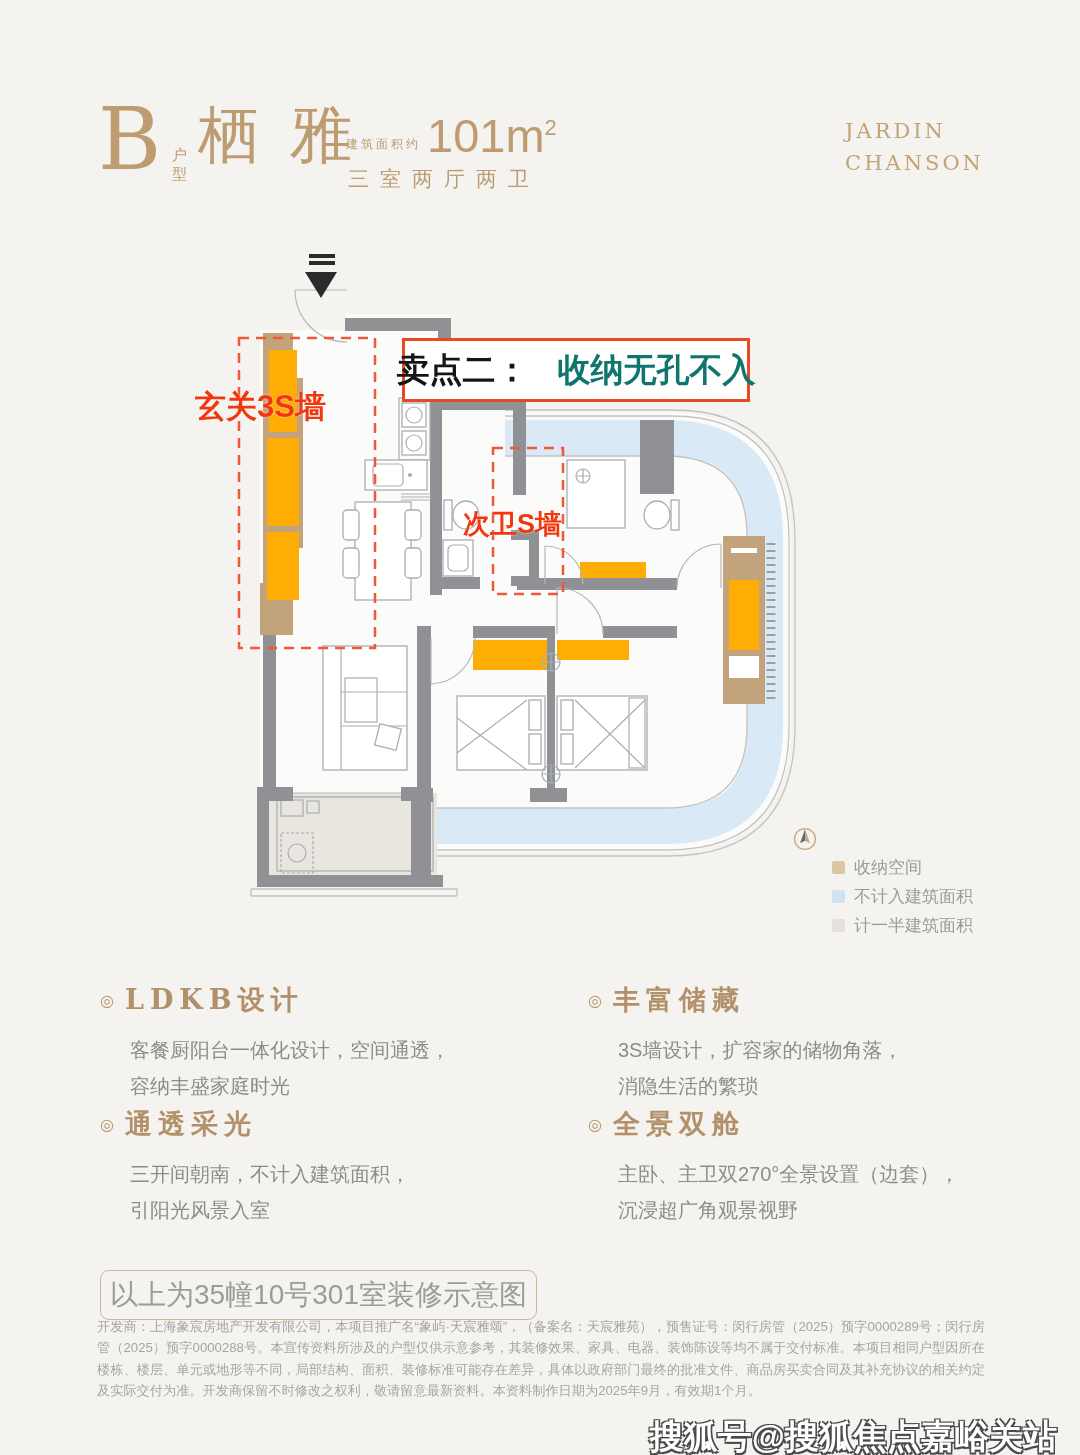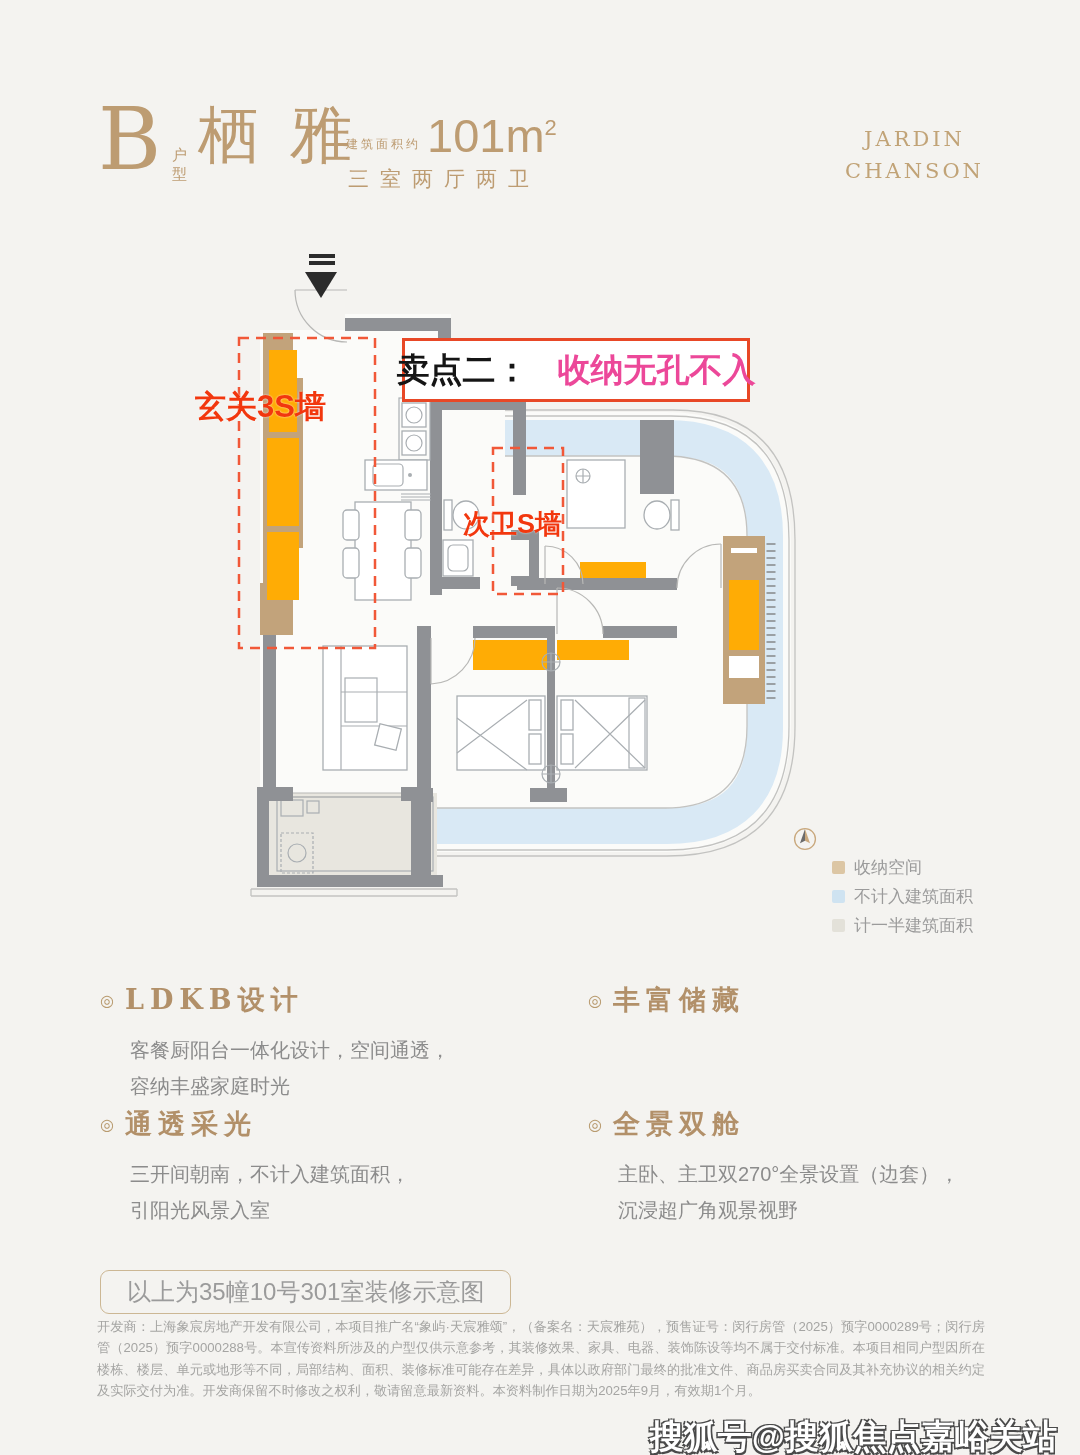--- a/index.html
+++ b/index.html
@@ -15,58 +15,58 @@
   .hdr-typestack{left:172px;top:146px;display:flex;flex-direction:column;
     font-size:15px;line-height:1.25;color:#bd9c72;}
   .hdr-name{left:198px;top:104px;font-family:"DejaVu Serif","Liberation Serif",serif;
     font-size:62px;line-height:1;color:#bd9c72;letter-spacing:30px;white-space:nowrap;}
   .hdr-area{left:346px;top:112px;display:flex;align-items:flex-end;color:#bd9c72;}
   .hdr-areanote{display:flex;flex-direction:row;font-size:12px;line-height:1.3;
     letter-spacing:3px;margin-right:6px;margin-bottom:6px;}
   .hdr-areaval{font-size:47px;line-height:1;font-weight:400;}
   .hdr-areaval sup{font-size:22px;}
   .hdr-spec{left:348px;top:165px;font-size:21px;color:#bd9c72;letter-spacing:11px;white-space:nowrap;}
-  .brand{right:96px;top:124px;text-align:center;
+  .brand{right:96px;top:116px;text-align:left;
     font-family:"DejaVu Serif","Liberation Serif",serif;
     font-size:21px;letter-spacing:3px;line-height:1.5;color:#c1a377;margin-left:20px;}
   
   .plan{left:205px;top:248px;width:600px;height:700px;}
   .plan svg{position:absolute;left:0;top:0;}
   .w{fill:#8f9195;}
   .tan{fill:#c2a37b;}
   .org{fill:#ffac05;}
   .thin{fill:none;stroke:#c3c3c1;stroke-width:1.3;}
   .f{fill:#ffffff;stroke:#a9aeb2;stroke-width:1.3;}
   .fl{fill:none;stroke:#a9aeb2;stroke-width:1.2;}
   .arc{fill:none;stroke:#b8b8b6;stroke-width:1.2;}
   .reddash{fill:none;stroke:#f15838;stroke-width:2.5;stroke-dasharray:10 7;}
   .banner{left:197px;top:90px;width:348px;height:64px;background:#ffffff;
     border:3px solid #e84826;display:flex;align-items:center;justify-content:center;
     font-size:33px;font-weight:bold;white-space:nowrap;box-sizing:border-box;}
   .banner .pfx{color:#151515;}
-  .banner .hl{color:#ec4899;margin-left:29px;}
+  .banner .hl{color:#0f766e;margin-left:29px;}
   .lbl{position:absolute;color:#f2370e;font-weight:bold;white-space:nowrap;
     text-shadow:0 0 2px rgba(255,255,255,.8);}
   .lbl-entry{left:-10px;top:138px;font-size:31px;}
   .lbl-bath{left:258px;top:258px;font-size:27px;}
   
   .compass{left:790px;top:824px;}
   .legend{left:788px;top:856px;display:flex;flex-direction:column;gap:6px;}
   .legend .row{display:flex;align-items:center;gap:9px;font-size:17px;color:#9b9b9b;padding-left:44px;}
   .legend .sw{width:13px;height:13px;border-radius:2px;flex:none;}
   
   .feat{width:470px;}
   .feat .t{display:flex;align-items:center;gap:11px;
     font-family:"DejaVu Serif","Liberation Serif",serif;font-size:27px;font-weight:600;
     color:#b29069;letter-spacing:6px;}
   .feat .ring{font-size:16px;color:#b89a6e;font-weight:normal;letter-spacing:0;}
   .feat .b{margin:14px 0 0 30px;font-size:20px;line-height:1.8;color:#8c8c8c;}
   
   .caption{left:100px;top:1270px;display:inline-block;border:1.5px solid #ccb794;
-    border-radius:9px;padding:5px 26px;font-size:24px;color:#9b9b9b;}
+    border-radius:9px;padding:5px 9px;font-size:28px;color:#9b9b9b;}
   .disc{left:97px;top:1316px;width:888px;font-size:13.2px;line-height:1.62;
     color:#a5a5a3;text-align:justify;}
   .wm{right:23px;top:1414px;font-size:34px;font-weight:bold;color:#ffffff;
     text-shadow:-1.5px -1.5px 0 #4a4a4a,1.5px -1.5px 0 #4a4a4a,-1.5px 1.5px 0 #4a4a4a,1.5px 1.5px 0 #4a4a4a;}
 </style>
 </head>
 <body>
 
 <div class="abs hdr-letter">B</div>
 <div class="abs hdr-typestack">
@@ -295,20 +295,24 @@
   <div class="b">
     <div>客餐厨阳台一体化设计，空间通透，</div>
     <div>容纳丰盛家庭时光</div>
   </div>
 </div>
 <div class="abs feat" style="left:588px;top:982px;">
   <div class="t">
       <span class="ring">◎</span>
       <span>丰富储藏</span>
     </div>
+  <div class="b">
+    <div>3S墙设计，扩容家的储物角落，</div>
+    <div>消隐生活的繁琐</div>
+  </div>
 </div>
 <div class="abs feat" style="left:100px;top:1106px;">
   <div class="t">
       <span class="ring">◎</span>
       <span>通透采光</span>
     </div>
   <div class="b">
     <div>三开间朝南，不计入建筑面积，</div>
     <div>引阳光风景入室</div>
   </div>

